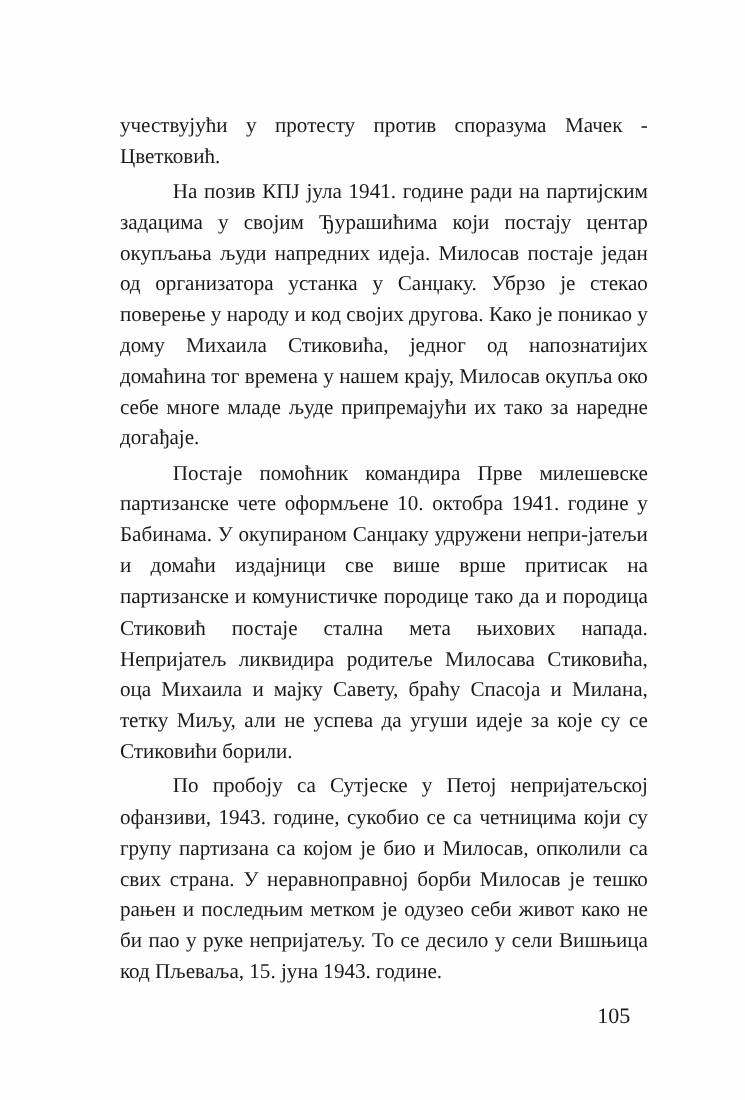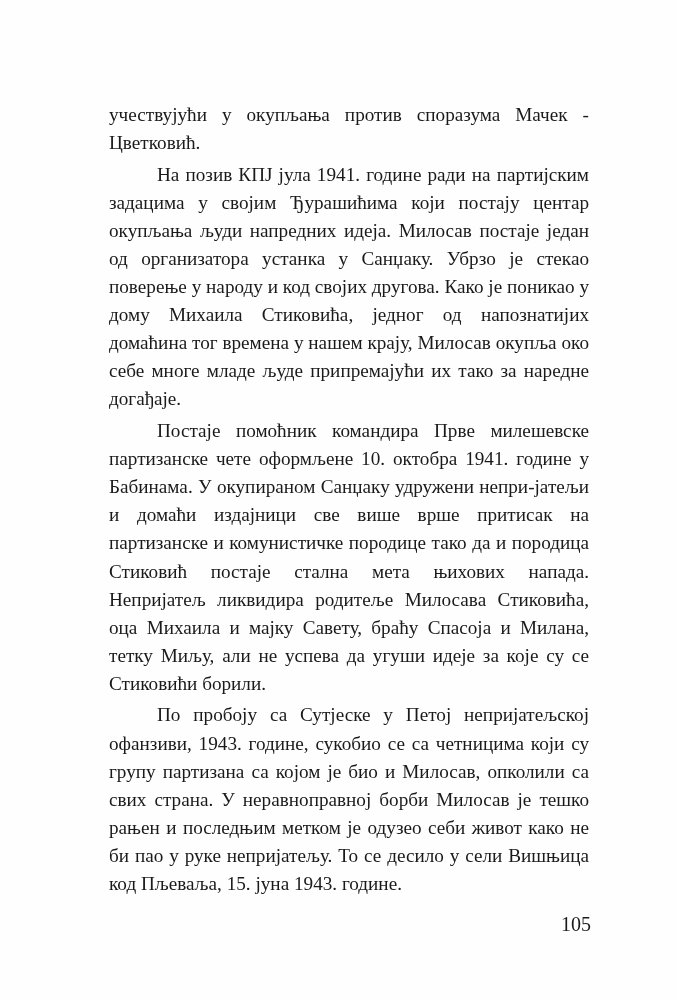--- a/index.html
+++ b/index.html
@@ -36,27 +36,26 @@
     }
     .para.continuation {
       text-indent: 0;
     }
     .page-number {
       position: absolute;
       left: 543px;
       top: 912px;
       font-size: 20px;
       line-height: 24px;
-      margin-left: 18px;
     }
   </style>
 </head>
 <body>
 
 <div class="page">
   <div class="text-block">
-    <p class="para continuation">учествујући у окупљања против споразума Мачек - Цветковић.</p>
+    <p class="para continuation">учествујући у протесту против споразума Мачек - Цветковић.</p>
     <p class="para">На позив КПЈ јула 1941. године ради на партијским задацима у својим Ђурашићима који постају центар окупљања људи напредних идеја. Милосав постаје један од организатора устанка у Санџаку. Убрзо је стекао поверење у народу и код својих другова. Како је поникао у дому Михаила Стиковића, једног од напознатијих домаћина тог времена у нашем крају, Милосав окупља око себе многе младе људе припремајући их тако за наредне догађаје.</p>
     <p class="para">Постаје помоћник командира Прве милешевске партизанске чете оформљене 10. октобра 1941. године у Бабинама. У окупираном Санџаку удружени непри-јатељи и домаћи издајници све више врше притисак на партизанске и комунистичке породице тако да и породица Стиковић постаје стална мета њихових напада. Непријатељ ликвидира родитеље Милосава Стиковића, оца Михаила и мајку Савету, браћу Спасоја и Милана, тетку Миљу, али не успева да угуши идеје за које су се Стиковићи борили.</p>
     <p class="para">По пробоју са Сутјеске у Петој непријатељској офанзиви, 1943. године, сукобио се са четницима који су групу партизана са којом је био и Милосав, опколили са свих страна. У неравноправној борби Милосав је тешко рањен и последњим метком је одузео себи живот како не би пао у руке непријатељу. То се десило у сели Вишњица код Пљеваља, 15. јуна 1943. године.</p>
   </div>
   <div class="page-number">105</div>
 </div>
 
 </body></html>

